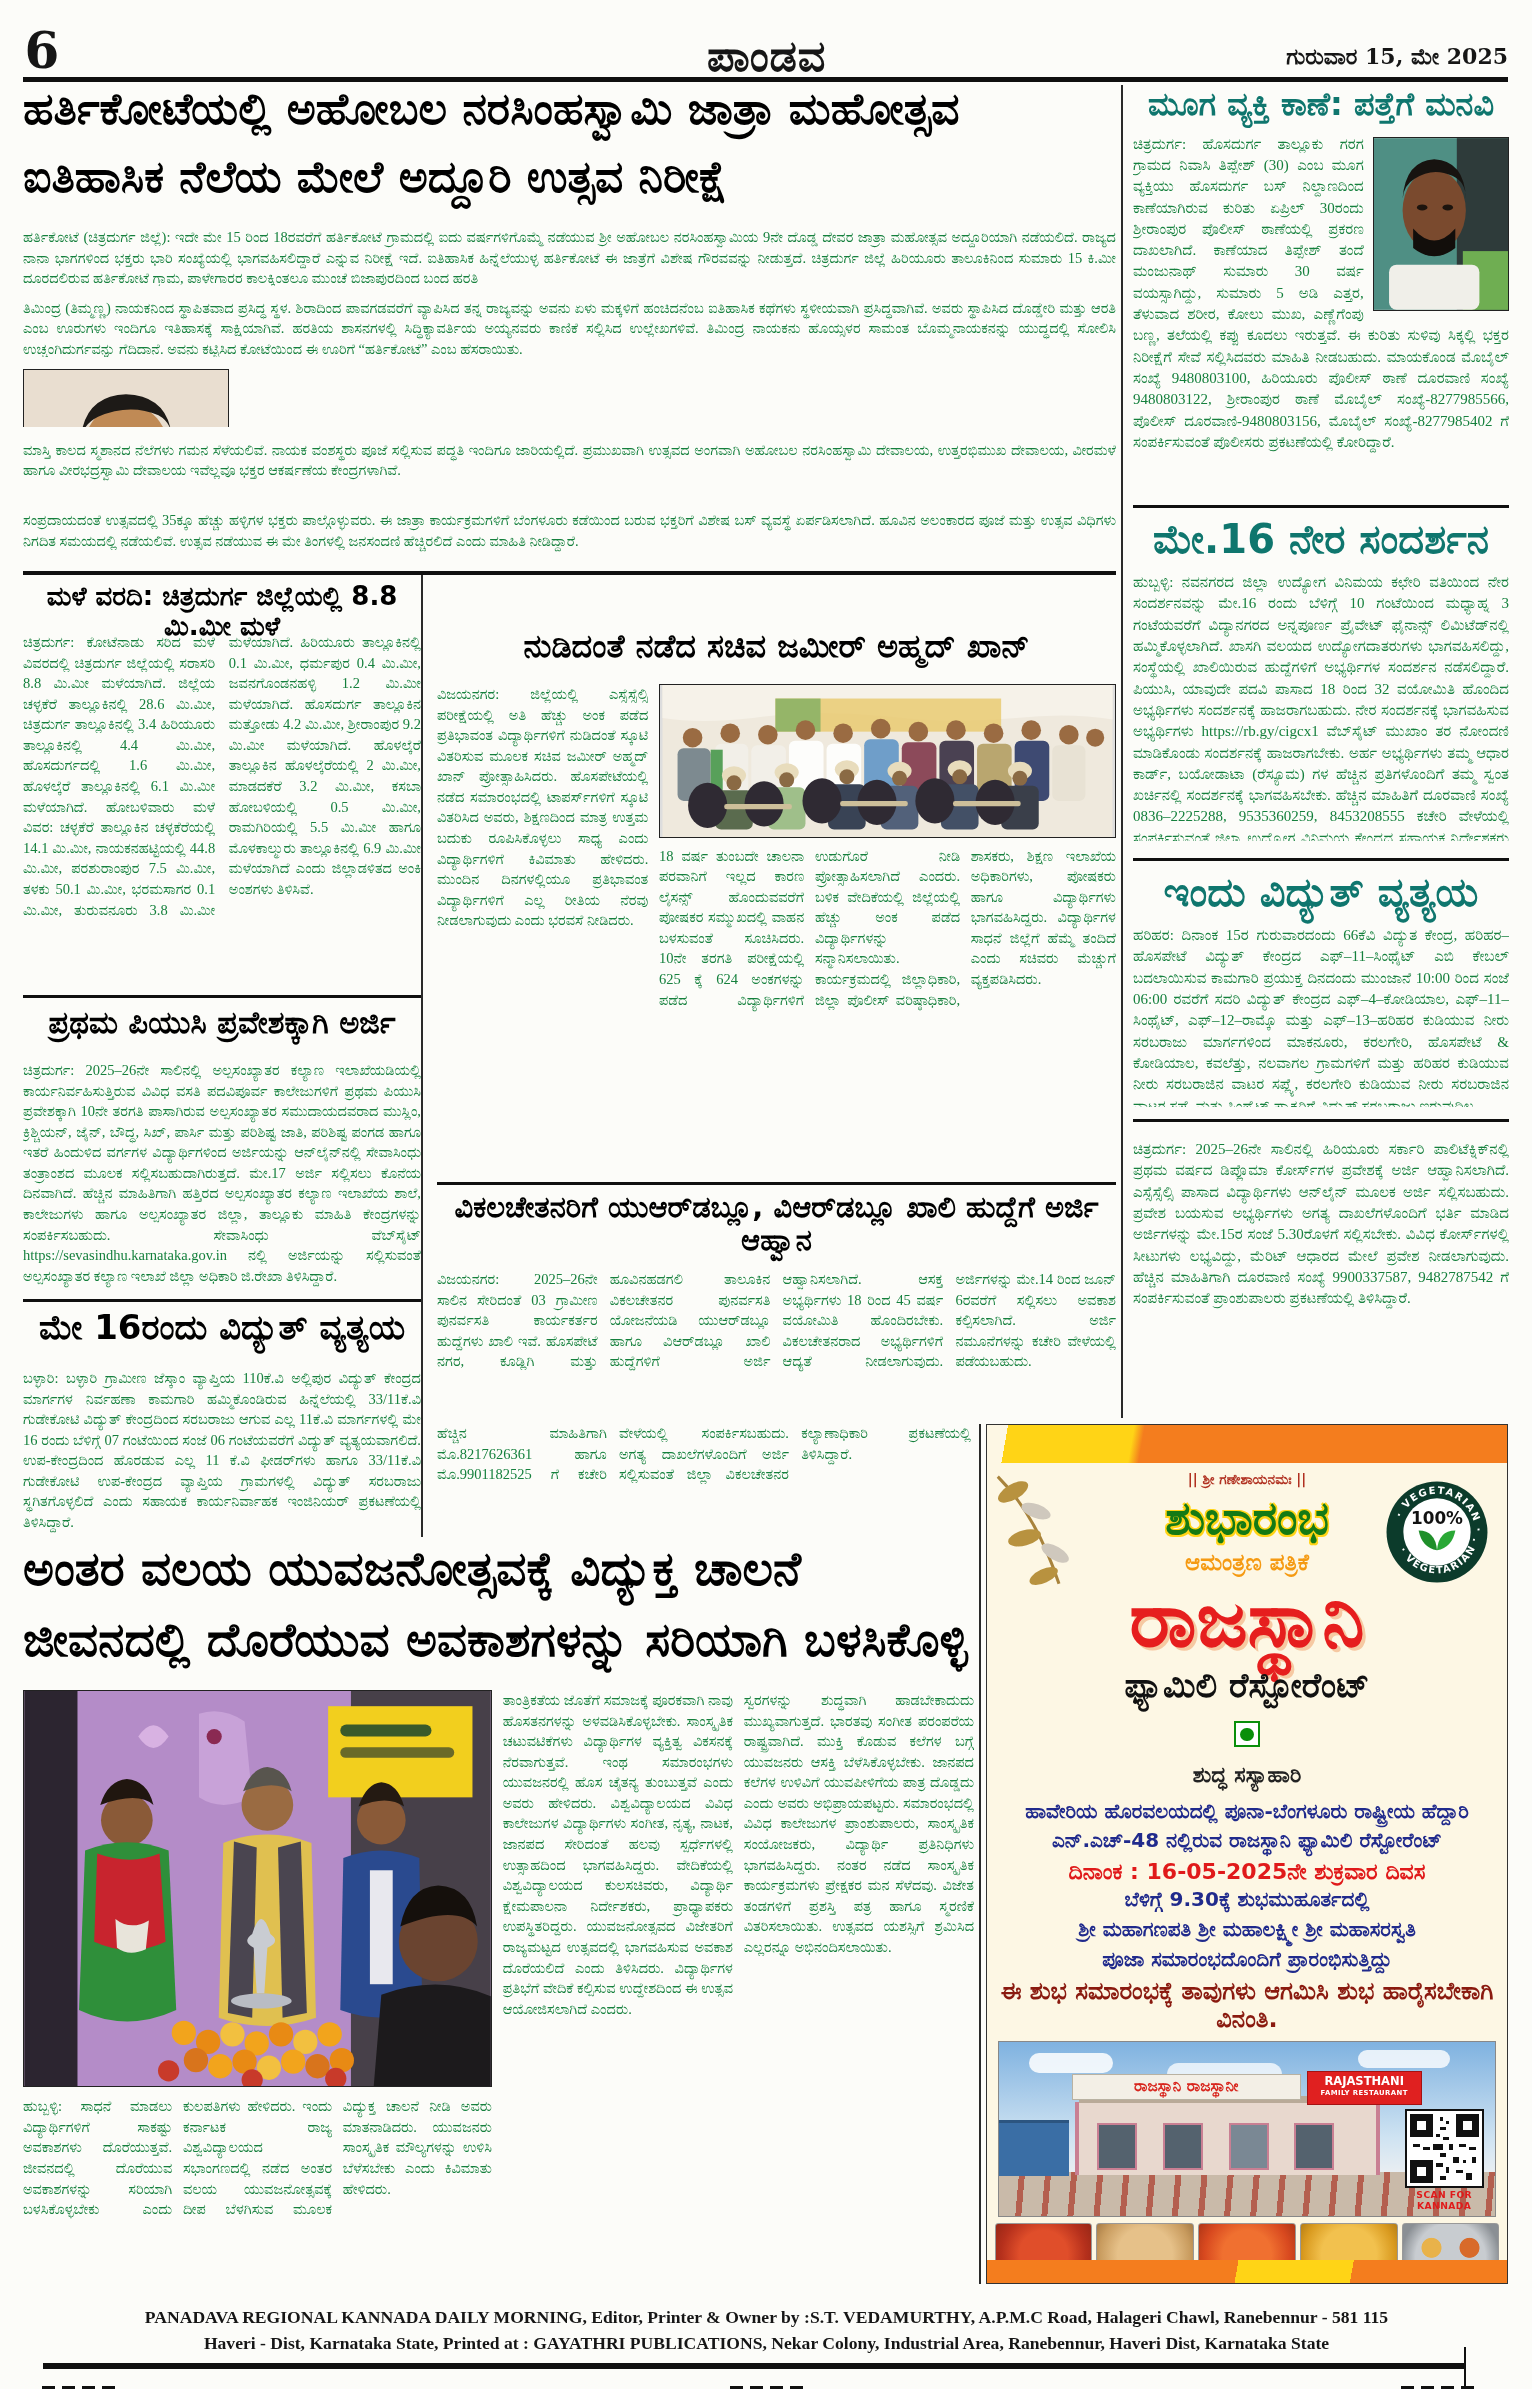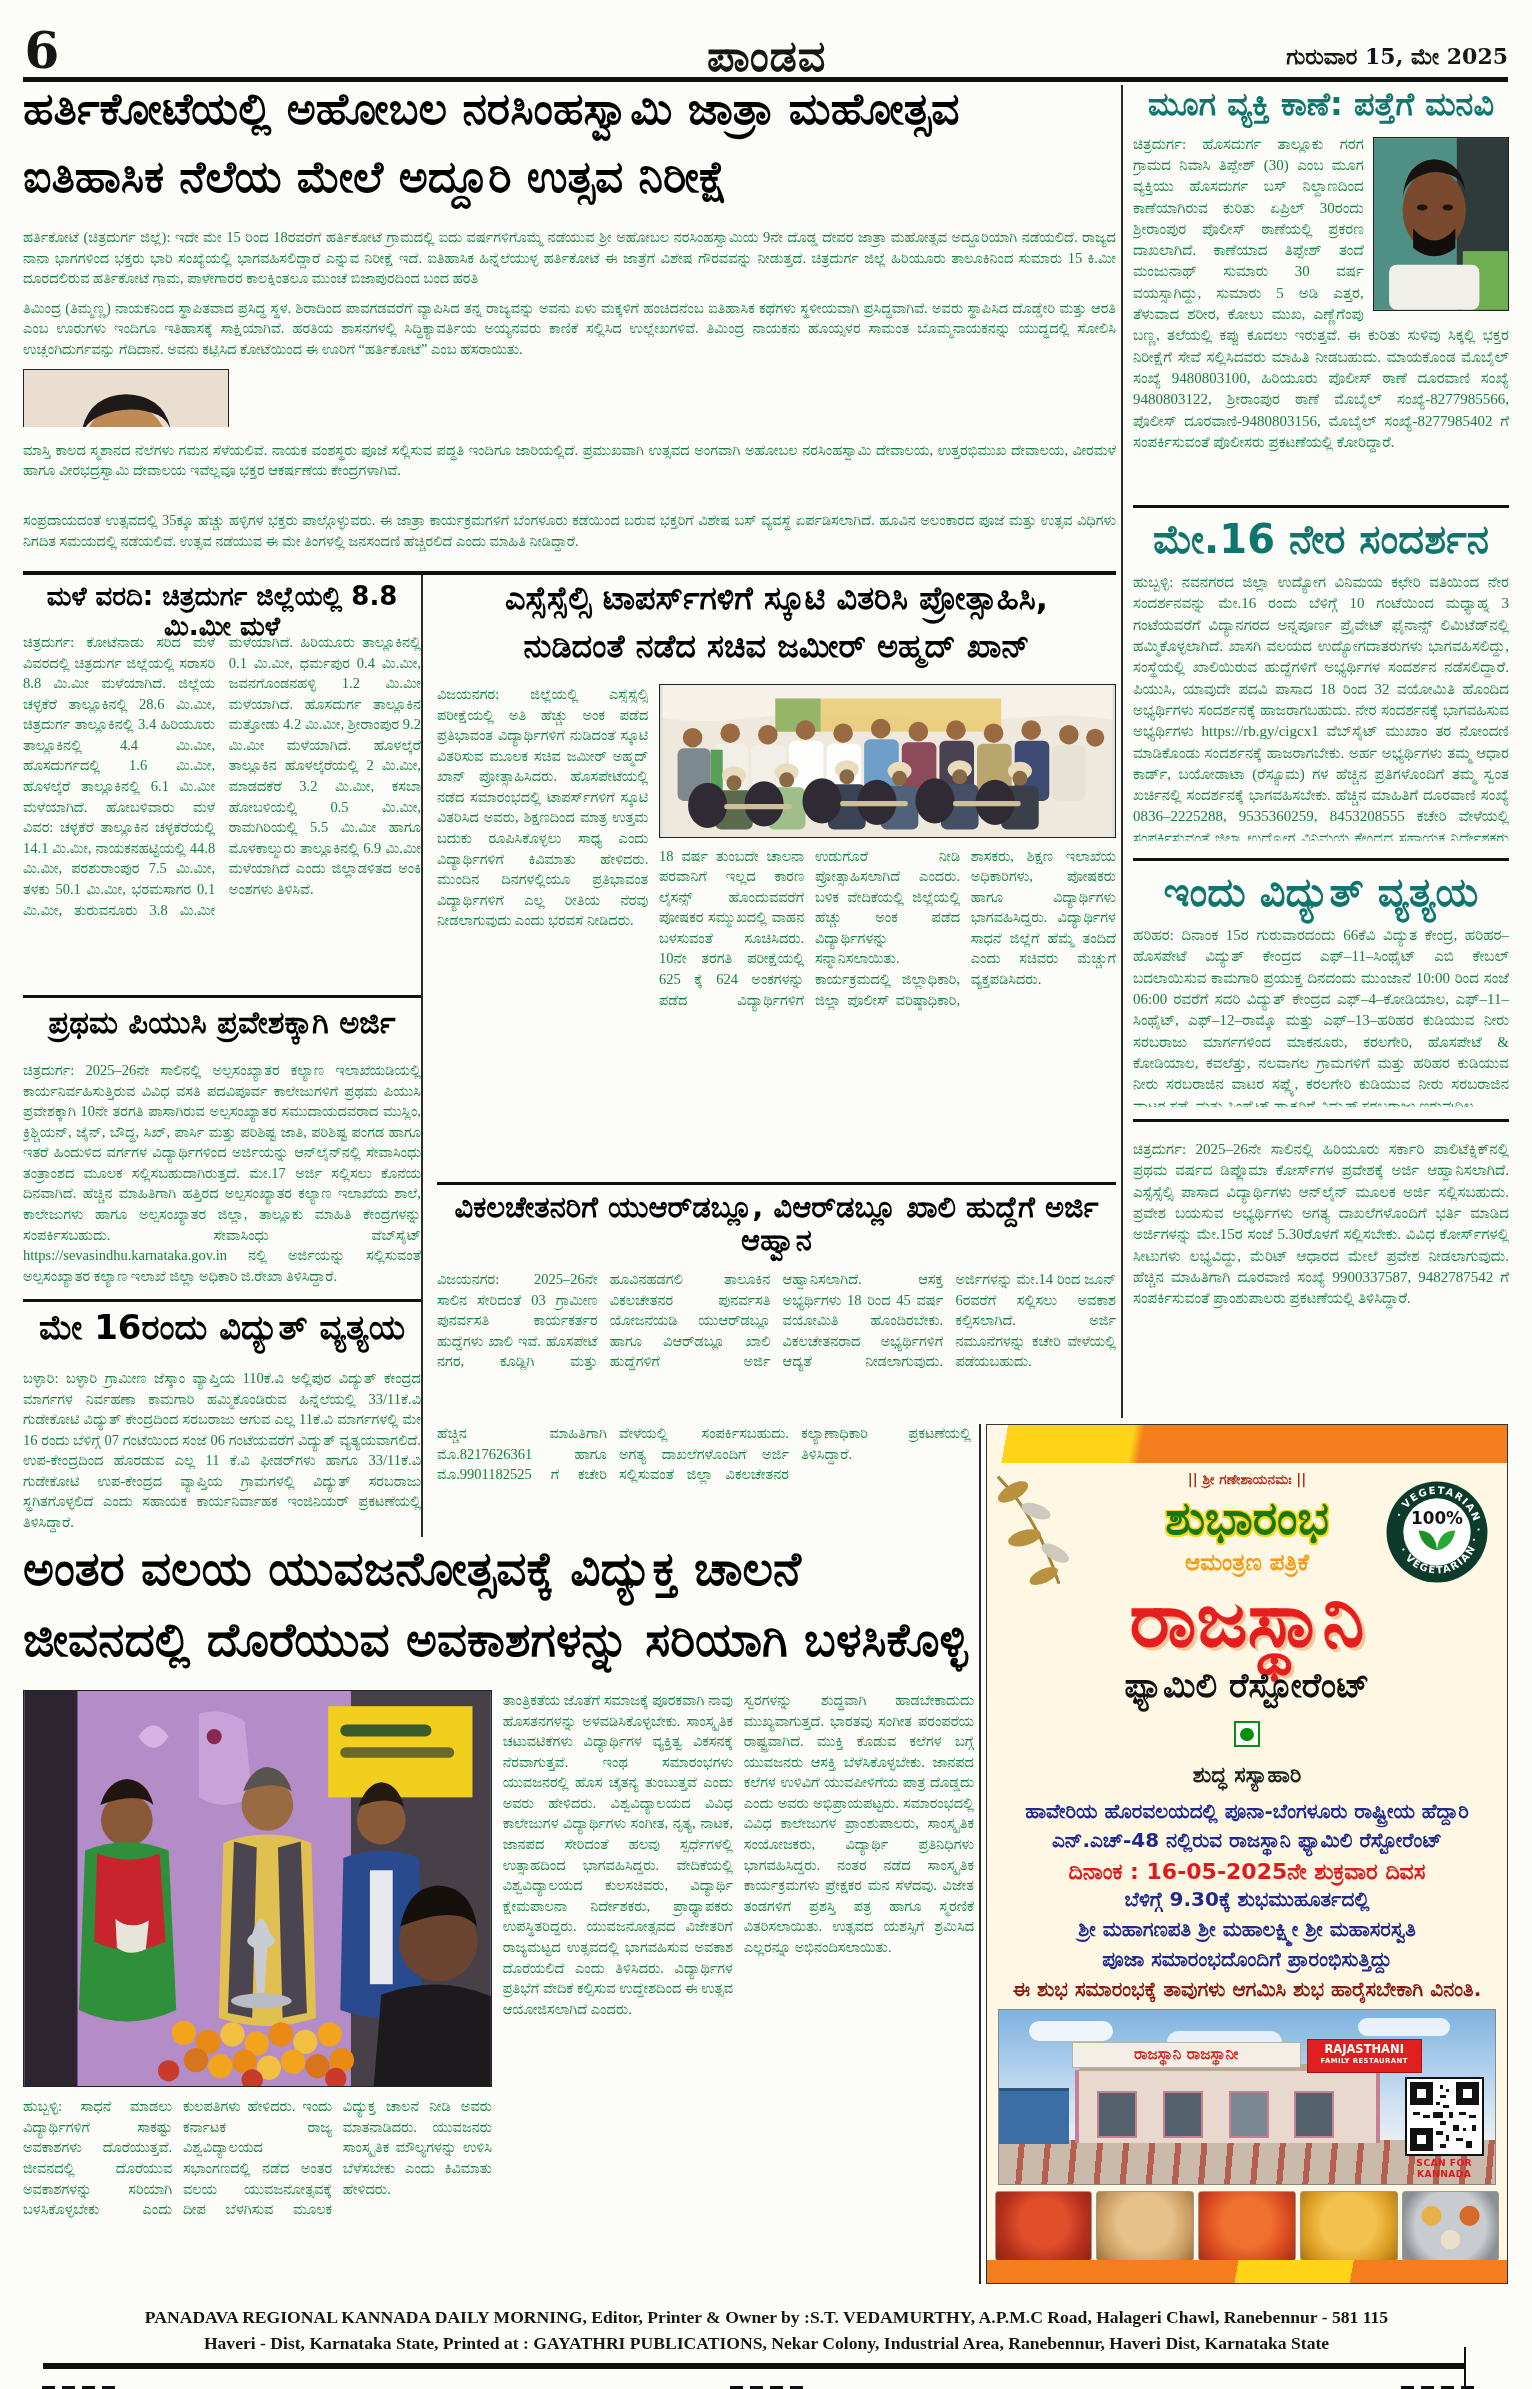--- a/index.html
+++ b/index.html
@@ -72,21 +72,21 @@
   .ad-brand { text-align:center; font-size:76px; font-weight:900; color:#e61e1e; line-height:1.0; margin-top:6.1px; text-shadow:3.1px 3.1px 0 #f6c9a2; }
   .ad-brandrow { display:flex; justify-content:flex-end; align-items:center; gap:15px; margin-top:7.6px;flex-direction:column; }
   .ad-brand2 { font-size:34px; font-weight:900; color:#111; }
   .veg-mark { width:26px; height:26px; border:2.3px solid #0a8f0a; background:#fff; display:flex; align-items:center; justify-content:center; }
   .veg-mark span { width:13.7px; height:13.7px; border-radius:50%; background:#0a8f0a; display:block; }
   .ad-veg-label { font-size:21.4px; font-weight:900; color:#222; }
   .ad-lines { margin-top:9.2px; text-align:center; }
   .ad-addr { color:#202a8c; font-size:20px; font-weight:800; line-height:1.45; }
   .ad-date { color:#e01a1a; font-size:22px; font-weight:900; margin-top:4.6px; }
   .ad-blue { color:#202a8c; font-size:20px; font-weight:800; line-height:1.5; }
-  .ad-invite { color:#8a1a0f; font-size:20px; font-weight:800; margin-top:3.1px; }
+  .ad-invite { color:#8a1a0f; font-size:24px; font-weight:800; margin-top:3.1px; }
   .ad-photo { position:relative; margin:7.6px 10.7px 0; height:176px; border:0.8px solid #888; overflow:hidden;
               background:linear-gradient(#6fa 0, #7fb2e0 0%, #cfe3f2 55%, #e9eef2 75%); }
   .ad-ground { position:absolute; bottom:0; left:0; width:100%; height:44px;
                background:repeating-linear-gradient(95deg,#c9baa9 0 20px,#b45f4f 20px 26px); }
   .ad-shed { position:absolute; left:0; bottom:40px; width:70px; height:56px; background:#3a6ea5; border-top:3.1px solid #2c5580; }
   .ad-building { position:absolute; left:76px; bottom:41px; width:305px; height:73px; background:#e8d8ce;
                  border-left:4.6px solid #c97f93; border-right:4.6px solid #c97f93; }
   .ad-building .win { position:absolute; bottom:4.6px; width:40px; height:47px; background:#54626e; border:2.3px solid #c97f93; }
   .ad-sign-kn { position:absolute; left:73px; bottom:116px; width:229px; height:26px; background:#f3efe6; border:1.5px solid #b9b2a2;
                 color:#d8251d; font-size:15.3px; font-weight:900; text-align:center; line-height:23px; overflow:hidden; }
@@ -164,21 +164,20 @@
   <div class="rule-h" style="left:23px; top:995px; width:398px; height:3.1px;"></div>
 
   <div class="h-md puc-hl">ಪ್ರಥಮ ಪಿಯುಸಿ ಪ್ರವೇಶಕ್ಕಾಗಿ ಅರ್ಜಿ</div>
   <div class="body-txt puc-body">ಚಿತ್ರದುರ್ಗ: 2025–26ನೇ ಸಾಲಿನಲ್ಲಿ ಅಲ್ಪಸಂಖ್ಯಾತರ ಕಲ್ಯಾಣ ಇಲಾಖೆಯಡಿಯಲ್ಲಿ ಕಾರ್ಯನಿರ್ವಹಿಸುತ್ತಿರುವ ವಿವಿಧ ವಸತಿ ಪದವಿಪೂರ್ವ ಕಾಲೇಜುಗಳಿಗೆ ಪ್ರಥಮ ಪಿಯುಸಿ ಪ್ರವೇಶಕ್ಕಾಗಿ 10ನೇ ತರಗತಿ ಪಾಸಾಗಿರುವ ಅಲ್ಪಸಂಖ್ಯಾತರ ಸಮುದಾಯದವರಾದ ಮುಸ್ಲಿಂ, ಕ್ರಿಶ್ಚಿಯನ್, ಜೈನ್, ಬೌದ್ಧ, ಸಿಖ್, ಪಾರ್ಸಿ ಮತ್ತು ಪರಿಶಿಷ್ಟ ಜಾತಿ, ಪರಿಶಿಷ್ಟ ಪಂಗಡ ಹಾಗೂ ಇತರೆ ಹಿಂದುಳಿದ ವರ್ಗಗಳ ವಿದ್ಯಾರ್ಥಿಗಳಿಂದ ಅರ್ಜಿಯನ್ನು ಆನ್‌ಲೈನ್‌ನಲ್ಲಿ ಸೇವಾಸಿಂಧು ತಂತ್ರಾಂಶದ ಮೂಲಕ ಸಲ್ಲಿಸಬಹುದಾಗಿರುತ್ತದೆ. ಮೇ.17 ಅರ್ಜಿ ಸಲ್ಲಿಸಲು ಕೊನೆಯ ದಿನವಾಗಿದೆ. ಹೆಚ್ಚಿನ ಮಾಹಿತಿಗಾಗಿ ಹತ್ತಿರದ ಅಲ್ಪಸಂಖ್ಯಾತರ ಕಲ್ಯಾಣ ಇಲಾಖೆಯ ಶಾಲೆ, ಕಾಲೇಜುಗಳು ಹಾಗೂ ಅಲ್ಪಸಂಖ್ಯಾತರ ಜಿಲ್ಲಾ, ತಾಲ್ಲೂಕು ಮಾಹಿತಿ ಕೇಂದ್ರಗಳನ್ನು ಸಂಪರ್ಕಿಸಬಹುದು. ಸೇವಾಸಿಂಧು ವೆಬ್‌ಸೈಟ್ https://sevasindhu.karnataka.gov.in ನಲ್ಲಿ ಅರ್ಜಿಯನ್ನು ಸಲ್ಲಿಸುವಂತೆ ಅಲ್ಪಸಂಖ್ಯಾತರ ಕಲ್ಯಾಣ ಇಲಾಖೆ ಜಿಲ್ಲಾ ಅಧಿಕಾರಿ ಜಿ.ರೇಖಾ ತಿಳಿಸಿದ್ದಾರೆ.</div>
 
   <div class="rule-h" style="left:23px; top:1299px; width:398px; height:3.1px;"></div>
 
   <div class="h-md pw16-hl">ಮೇ 16ರಂದು ವಿದ್ಯುತ್ ವ್ಯತ್ಯಯ</div>
   <div class="body-txt pw16-body">ಬಳ್ಳಾರಿ: ಬಳ್ಳಾರಿ ಗ್ರಾಮೀಣ ಜೆಸ್ಕಾಂ ವ್ಯಾಪ್ತಿಯ 110ಕೆ.ವಿ ಅಲ್ಲಿಪುರ ವಿದ್ಯುತ್ ಕೇಂದ್ರದ ಮಾರ್ಗಗಳ ನಿರ್ವಹಣಾ ಕಾಮಗಾರಿ ಹಮ್ಮಿಕೊಂಡಿರುವ ಹಿನ್ನೆಲೆಯಲ್ಲಿ 33/11ಕೆ.ವಿ ಗುಡೇಕೋಟಿ ವಿದ್ಯುತ್ ಕೇಂದ್ರದಿಂದ ಸರಬರಾಜು ಆಗುವ ಎಲ್ಲ 11ಕೆ.ವಿ ಮಾರ್ಗಗಳಲ್ಲಿ ಮೇ 16 ರಂದು ಬೆಳಿಗ್ಗೆ 07 ಗಂಟೆಯಿಂದ ಸಂಜೆ 06 ಗಂಟೆಯವರೆಗೆ ವಿದ್ಯುತ್ ವ್ಯತ್ಯಯವಾಗಲಿದೆ. ಉಪ-ಕೇಂದ್ರದಿಂದ ಹೊರಡುವ ಎಲ್ಲ 11 ಕೆ.ವಿ ಫೀಡರ್‌ಗಳು ಹಾಗೂ 33/11ಕೆ.ವಿ ಗುಡೇಕೋಟಿ ಉಪ-ಕೇಂದ್ರದ ವ್ಯಾಪ್ತಿಯ ಗ್ರಾಮಗಳಲ್ಲಿ ವಿದ್ಯುತ್ ಸರಬರಾಜು ಸ್ಥಗಿತಗೊಳ್ಳಲಿದೆ ಎಂದು ಸಹಾಯಕ ಕಾರ್ಯನಿರ್ವಾಹಕ ಇಂಜಿನಿಯರ್ ಪ್ರಕಟಣೆಯಲ್ಲಿ ತಿಳಿಸಿದ್ದಾರೆ.</div>
 
-  <div class="h-md sslc-hl1">ಎಸ್ಸೆಸ್ಸೆಲ್ಸಿ ಟಾಪರ್ಸ್‌ಗಳಿಗೆ ಸ್ಕೂಟಿ ವಿತರಿಸಿ ಪ್ರೋತ್ಸಾಹಿಸಿ,</div>
   <div class="h-md sslc-hl2">ನುಡಿದಂತೆ ನಡೆದ ಸಚಿವ ಜಮೀರ್ ಅಹ್ಮದ್ ಖಾನ್</div>
 
   <div class="sslc-row">
     <div class="body-txt sslc-left">ವಿಜಯನಗರ: ಜಿಲ್ಲೆಯಲ್ಲಿ ಎಸ್ಸೆಸ್ಸೆಲ್ಸಿ ಪರೀಕ್ಷೆಯಲ್ಲಿ ಅತಿ ಹೆಚ್ಚು ಅಂಕ ಪಡೆದ ಪ್ರತಿಭಾವಂತ ವಿದ್ಯಾರ್ಥಿಗಳಿಗೆ ನುಡಿದಂತೆ ಸ್ಕೂಟಿ ವಿತರಿಸುವ ಮೂಲಕ ಸಚಿವ ಜಮೀರ್ ಅಹ್ಮದ್ ಖಾನ್ ಪ್ರೋತ್ಸಾಹಿಸಿದರು. ಹೊಸಪೇಟೆಯಲ್ಲಿ ನಡೆದ ಸಮಾರಂಭದಲ್ಲಿ ಟಾಪರ್ಸ್‌ಗಳಿಗೆ ಸ್ಕೂಟಿ ವಿತರಿಸಿದ ಅವರು, ಶಿಕ್ಷಣದಿಂದ ಮಾತ್ರ ಉತ್ತಮ ಬದುಕು ರೂಪಿಸಿಕೊಳ್ಳಲು ಸಾಧ್ಯ ಎಂದು ವಿದ್ಯಾರ್ಥಿಗಳಿಗೆ ಕಿವಿಮಾತು ಹೇಳಿದರು. ಮುಂದಿನ ದಿನಗಳಲ್ಲಿಯೂ ಪ್ರತಿಭಾವಂತ ವಿದ್ಯಾರ್ಥಿಗಳಿಗೆ ಎಲ್ಲ ರೀತಿಯ ನೆರವು ನೀಡಲಾಗುವುದು ಎಂದು ಭರವಸೆ ನೀಡಿದರು.</div>
     <div class="sslc-right">
       <svg class="photo-frame" width="457" height="154" viewBox="0 0 598 202" style="display:block;">
         <rect width="598" height="202" fill="#efe9dd"></rect>
         <path d="M0 0 H598 V46 Q540 36 470 44 Q380 52 300 42 Q200 32 120 44 Q50 52 0 44 Z" fill="#f6f2e9"></path>
         <rect x="150" y="18" width="300" height="44" fill="#e8c86a" opacity="0.8"></rect>
         <rect x="150" y="18" width="60" height="44" fill="#7fae62" opacity="0.8"></rect>

